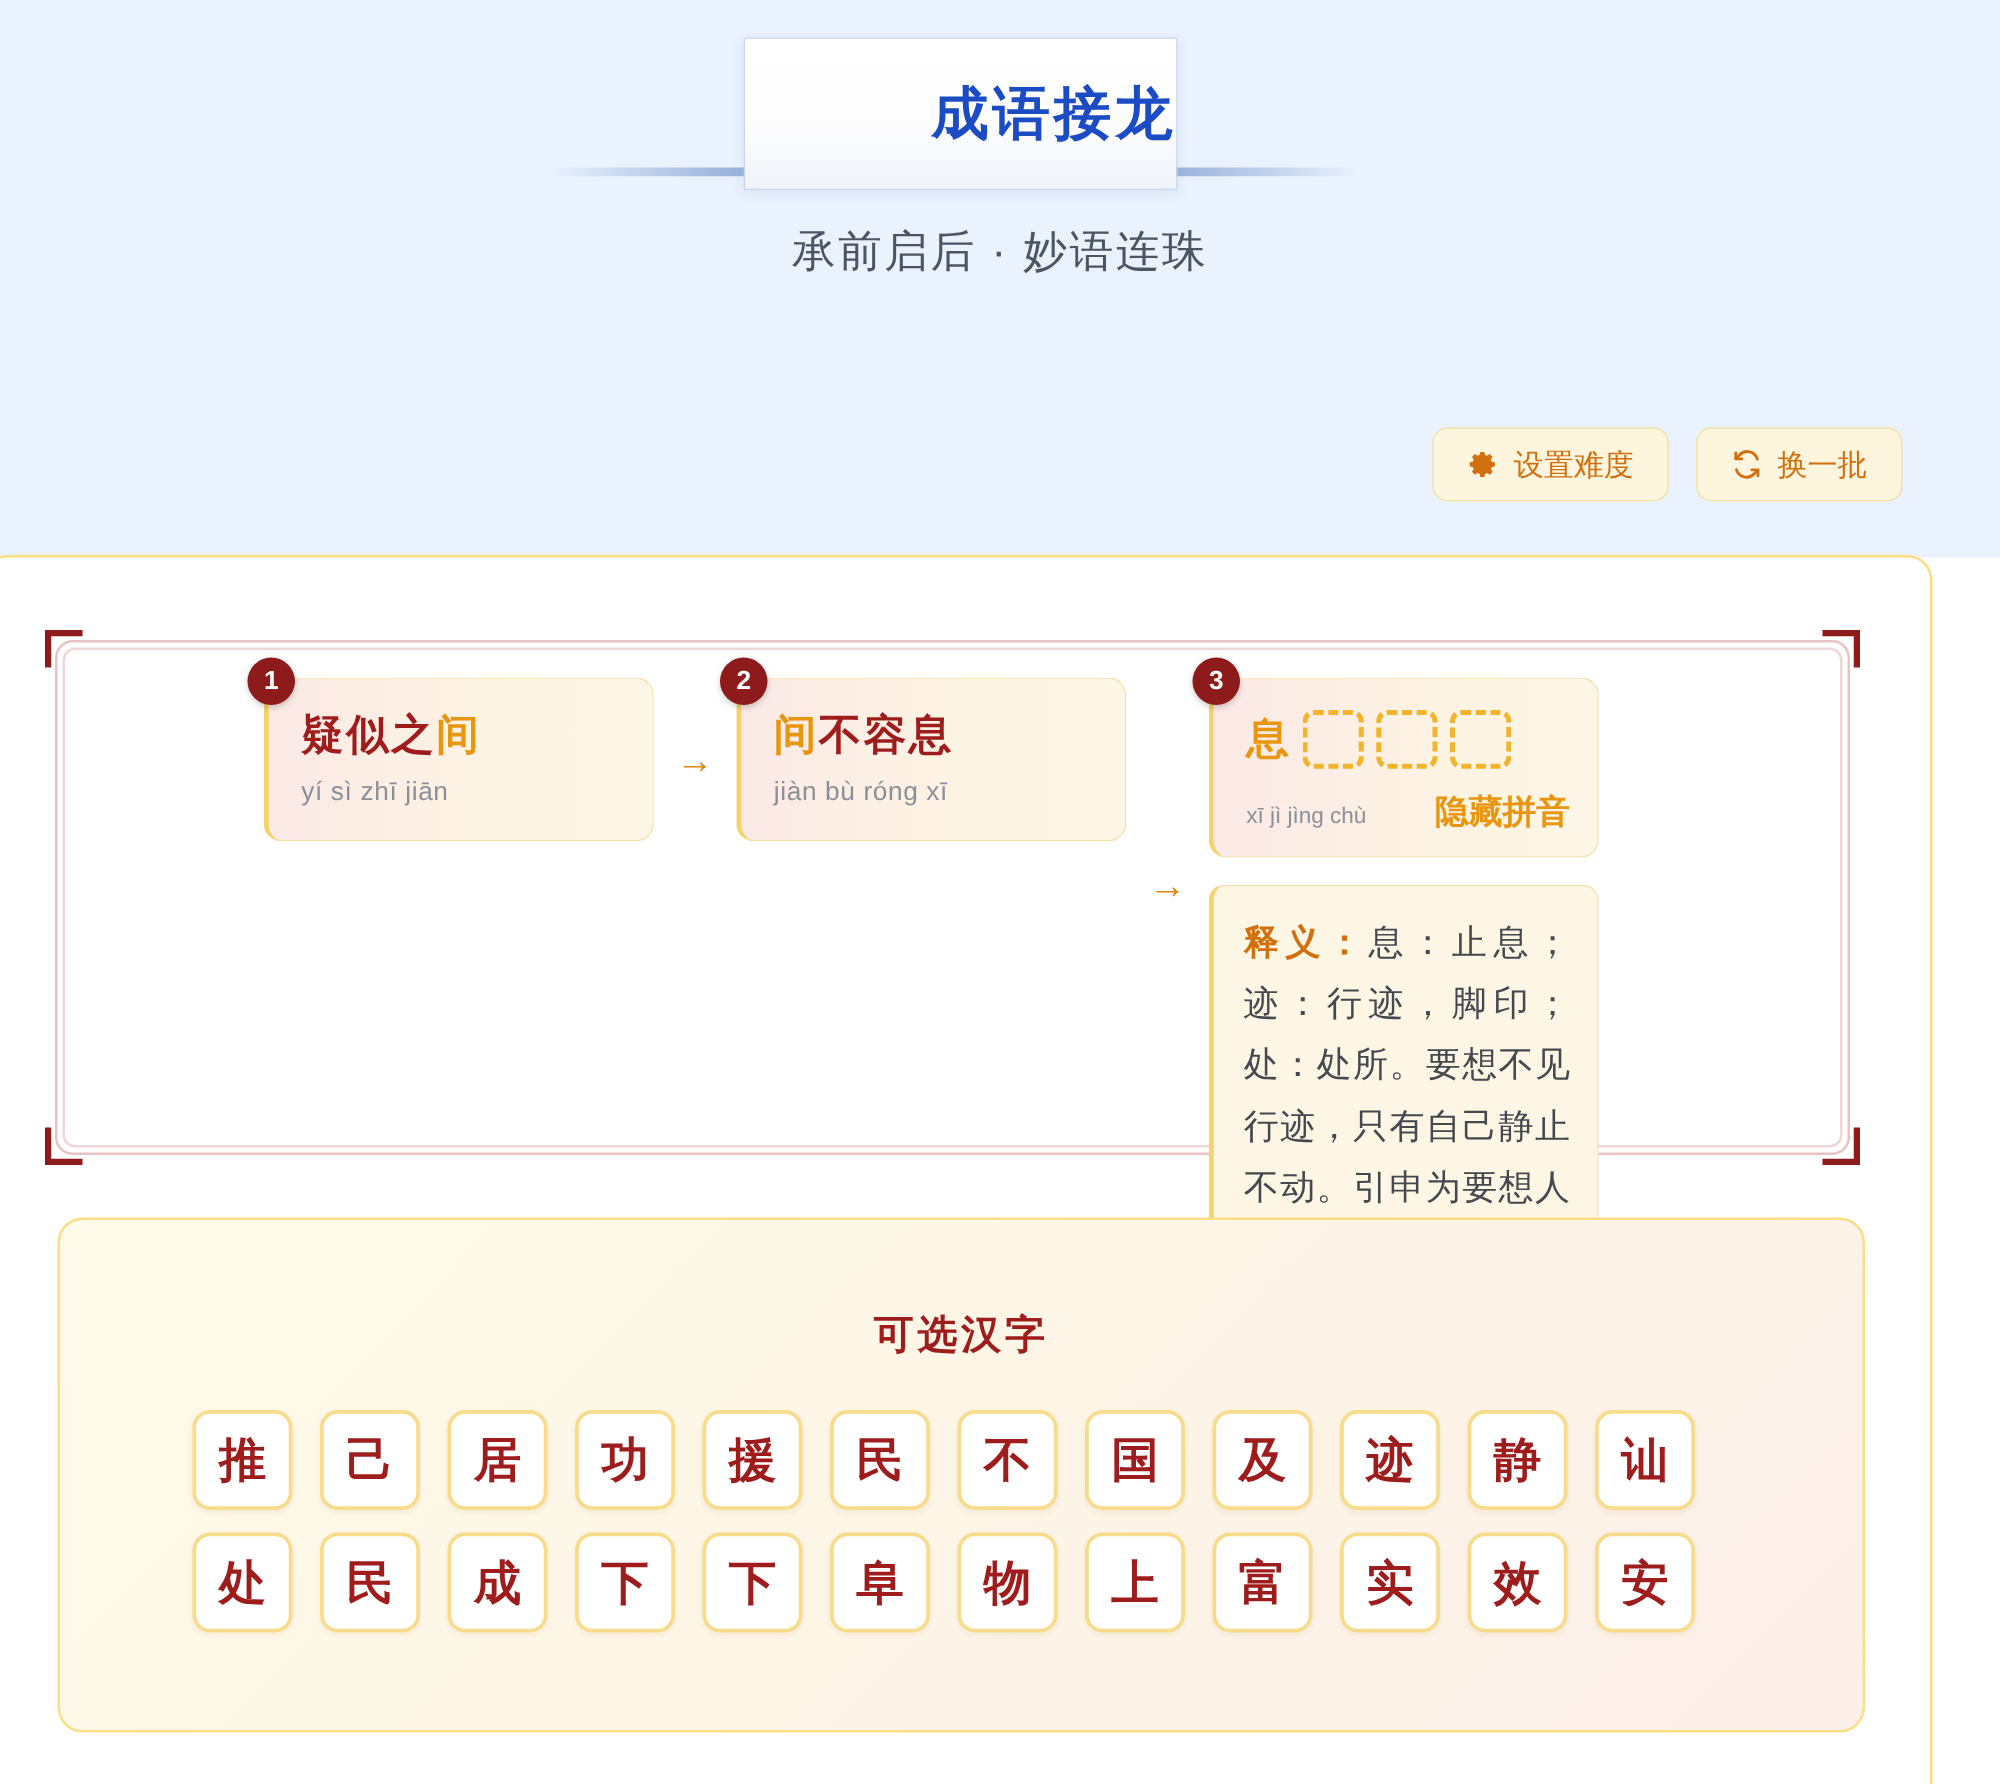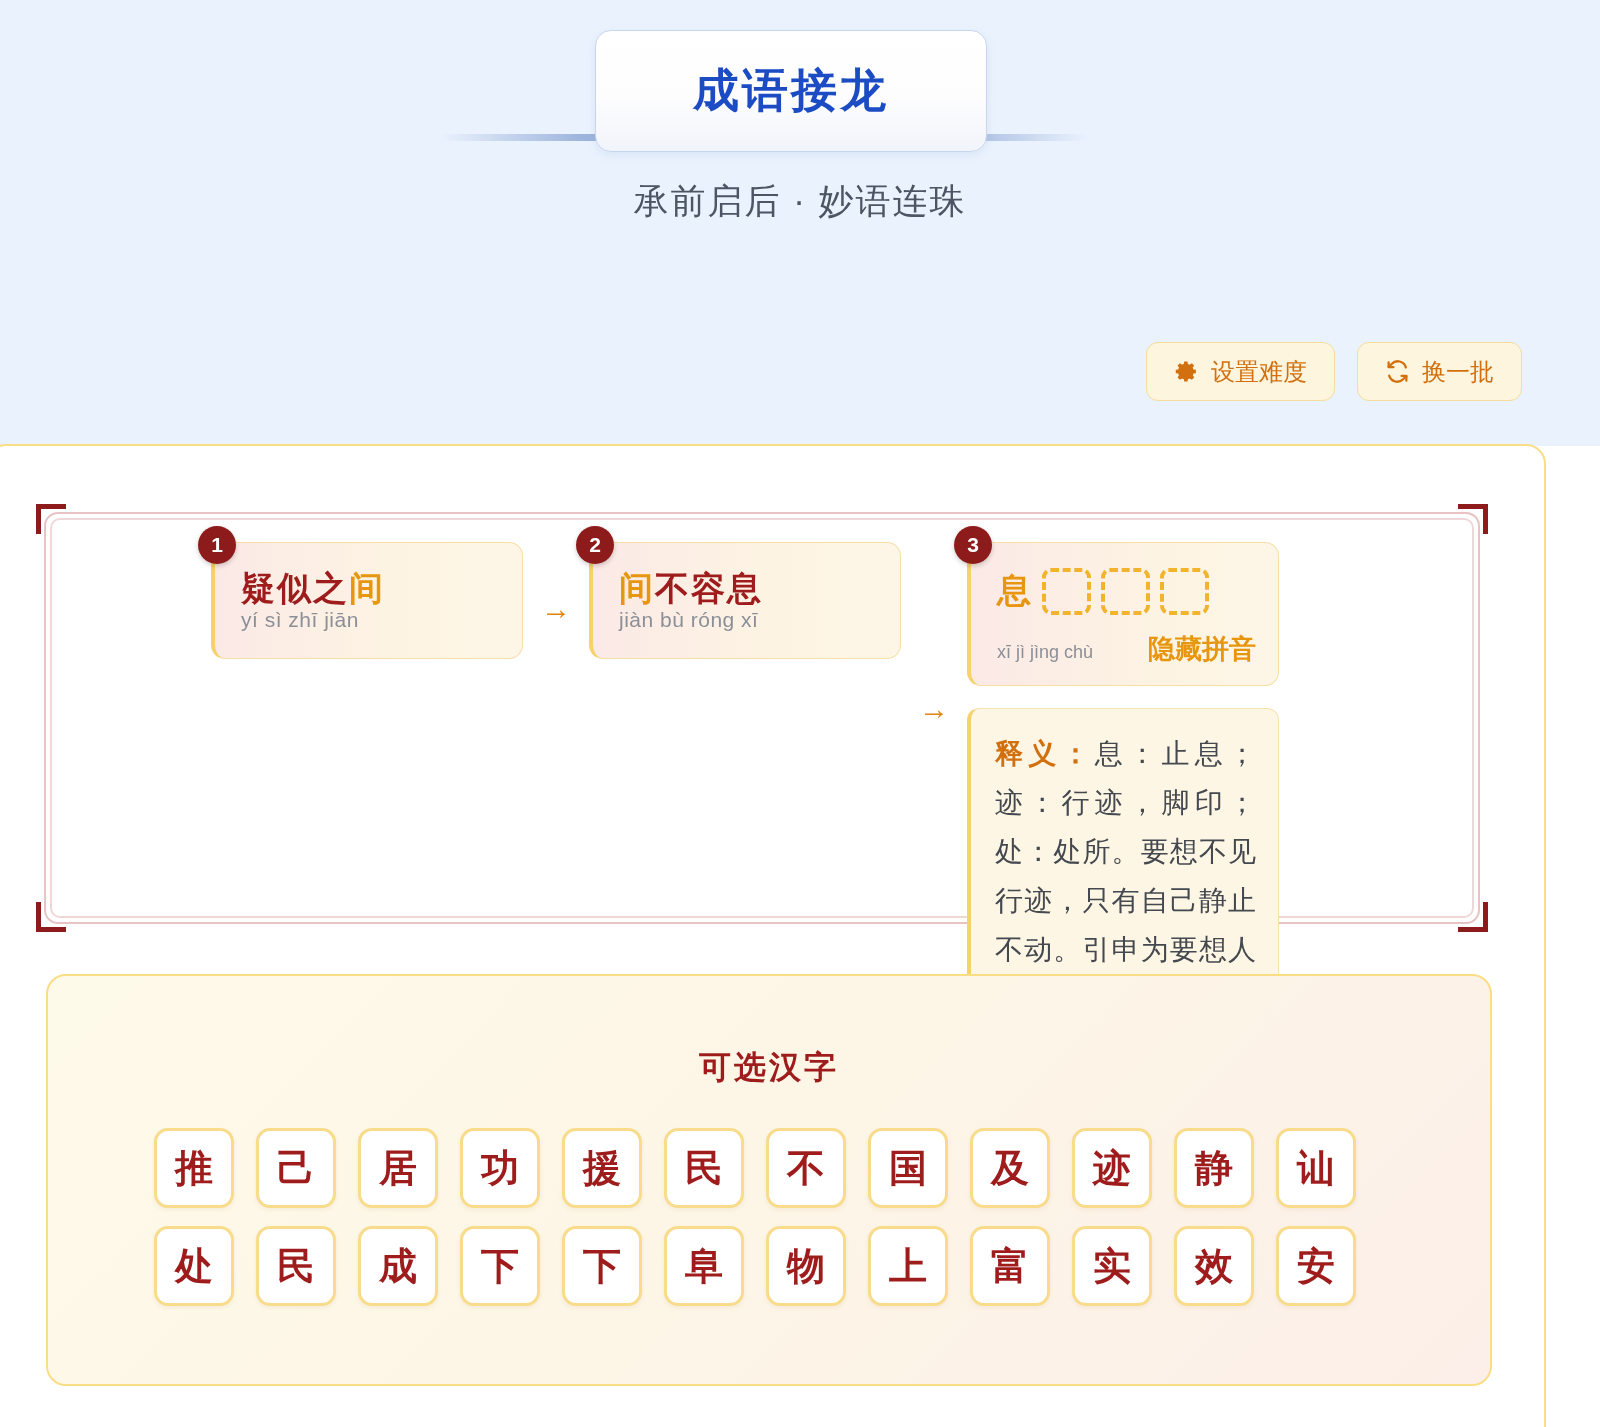--- a/index.html
+++ b/index.html
@@ -31,29 +31,29 @@
     left: 440px;
     width: 648px;
     height: 7px;
     background: linear-gradient(to right, rgba(196,213,240,0) 0%, #9db4dc 22%, #8ba6d6 50%, #9db4dc 78%, rgba(196,213,240,0) 100%);
     border-radius: 4px;
   }
   .title-card {
     position: absolute;
     top: 0px;
     left: 595px;
-    width: 392px;
+    width: 347px;
     height: 122px;
     background: linear-gradient(to bottom, #ffffff 0%, #fdfdfe 55%, #f1f4fb 100%);
     border: 1px solid #c7d6f0;
-    border-radius: 16px;
+    border-radius: 2px;
     box-shadow: 0 3px 10px rgba(130,160,210,0.16);
     display: flex;
     align-items: center;
-    justify-content: center;
+    justify-content: flex-end;
   }
   .title-text {
     font-size: 46px;
     font-weight: bold;
     color: #1c4cc4;
     letter-spacing: 3px;
   }
   .subtitle {
     position: absolute;
     top: 178px;
@@ -158,20 +158,21 @@
   }
   .idiom-card.solved .word {
     font-size: 34px;
     font-weight: bold;
     color: #9e1c1c;
     letter-spacing: 2px;
     line-height: 1.15;
   }
   .idiom-card .word .link-char { color: #e8960f; }
   .idiom-card .pinyin {
+    margin-top: 14px;
     font-size: 21px;
     color: #8b8f98;
     letter-spacing: 0.5px;
   }
   .badge {
     position: absolute;
     top: -17px;
     left: -17px;
     width: 38px;
     height: 38px;

